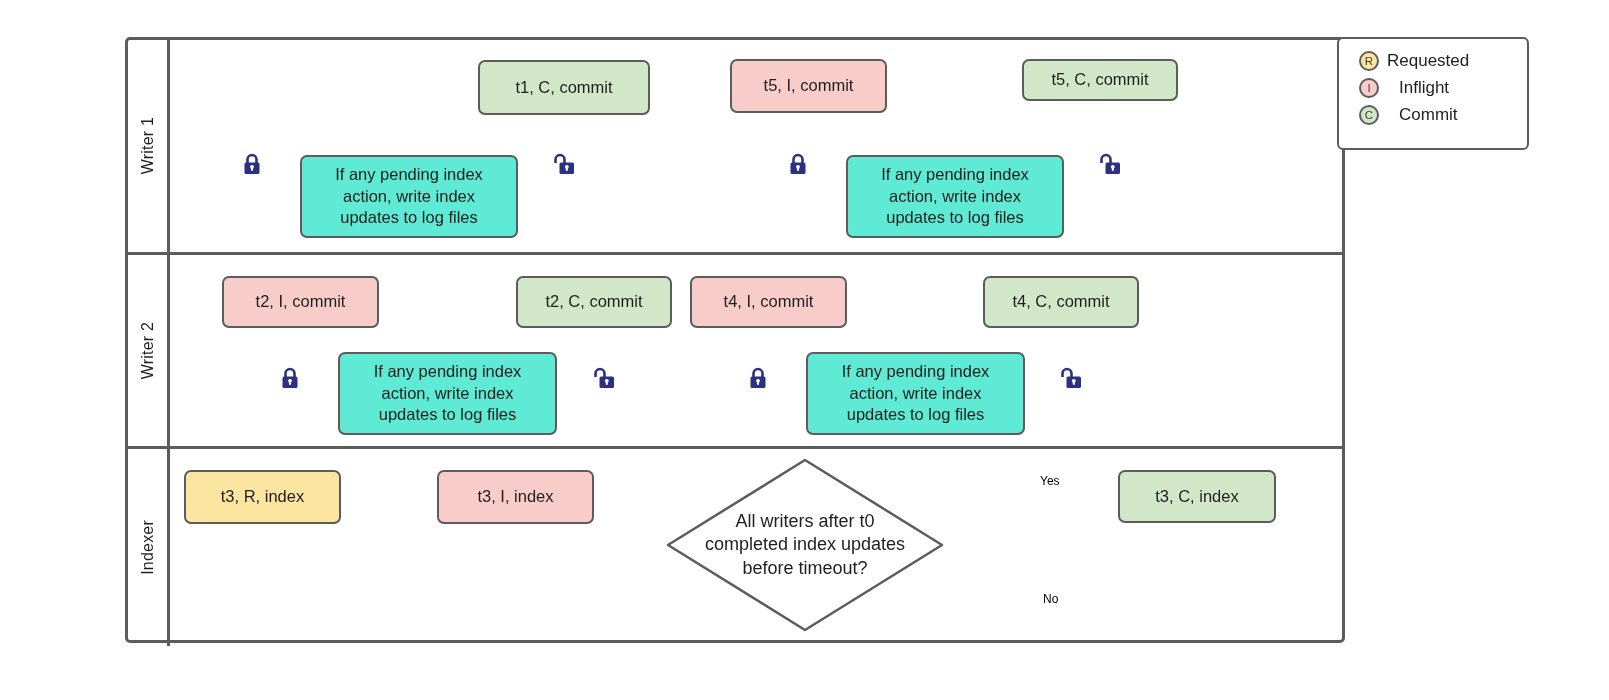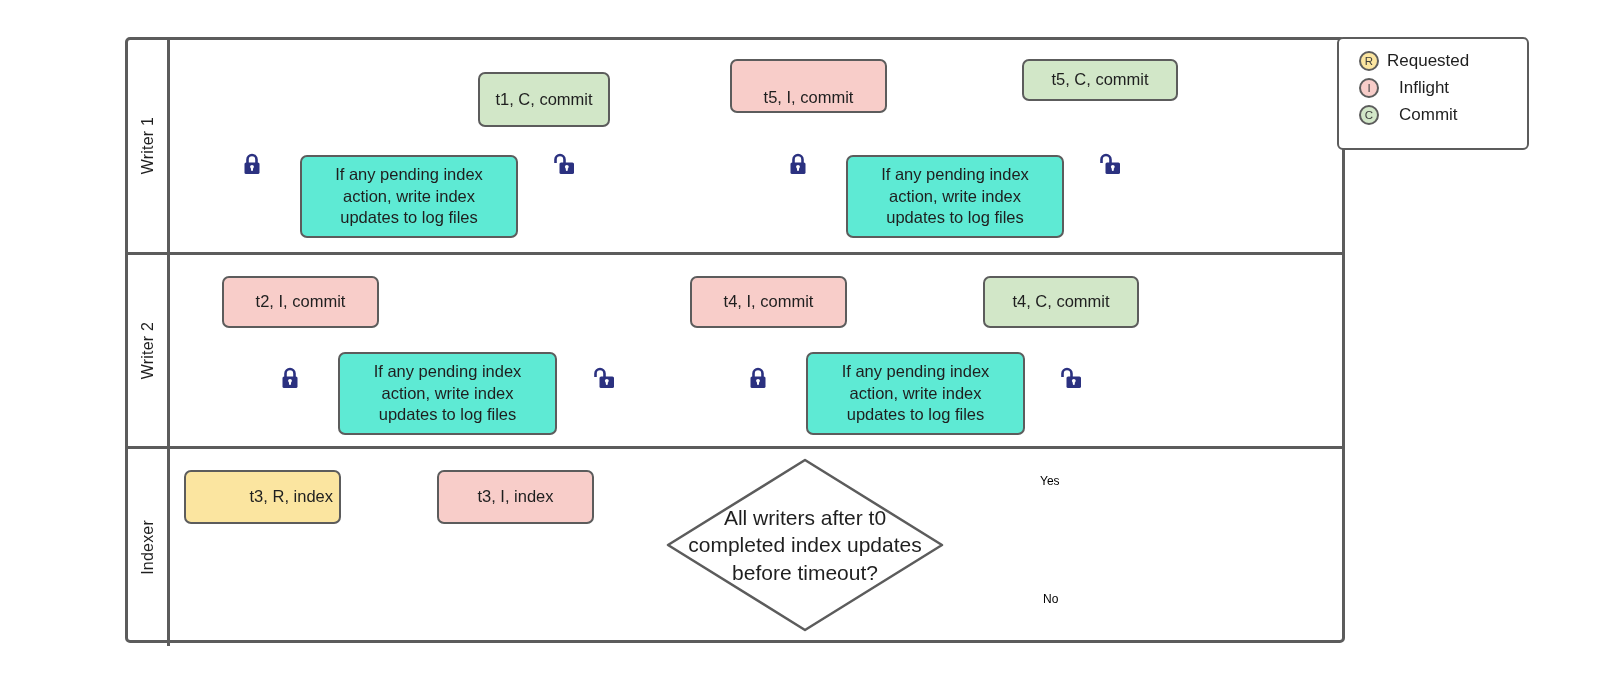--- a/index.html
+++ b/index.html
@@ -69,37 +69,37 @@
     align-items: center;
     justify-content: center;
     text-align: center;
     font-size: 16.5px;
     color: #1f1f1f;
     line-height: 1.32;
     padding: 2px 6px;
   }
   .n-pink   { background: #f8cdc9; }
   .n-green  { background: #d2e7c8; }
-  .n-yellow { background: #fbe5a0; justify-content: flex-end; }
+  .n-yellow { background: #fbe5a0; }
   .n-white  { background: #5eead4; }
 
   
   .diamond-wrap {
     position: absolute;
   }
   .diamond-wrap svg { display: block; overflow: visible; }
   .diamond-label {
     position: absolute;
     left: 0; top: 0;
     width: 100%; height: 100%;
     display: flex;
     align-items: center;
     justify-content: center;
     text-align: center;
-    font-size: 21px;
+    font-size: 18px;
     color: #1f1f1f;
     line-height: 1.3;
     pointer-events: none;
   }
 
   
   .edges {
     position: absolute;
     left: 0; top: 0;
     width: 1609px; height: 700px;
@@ -213,48 +213,51 @@
     </div>
 
     <div class="lane lane-3">
       <div class="lane-header">
         <span>Indexer</span>
       </div>
     </div>
   </div>
 
 
-  <div class="node n-green" style="left:478px; top:60px; width:132px; height:55px;margin-top:12px;">
+  <div class="node n-green" style="left:478px; top:60px; width:172px; height:55px;">
     <span>t1, C, commit</span>
   </div>
 
   <div class="node n-white" style="left:300px; top:155px; width:218px; height:83px; flex-direction:column;">
     <span>If any pending index</span>
     <span>action, write index</span>
     <span>updates to log files</span>
   </div>
 
-  <div class="node n-pink" style="left:730px; top:59px; width:157px; height:54px;align-items:flex-end;">
+  <div class="node n-pink" style="left:730px; top:59px; width:157px; height:54px;">
     <span>t5, I, commit</span>
   </div>
 
   <div class="node n-green" style="left:1022px; top:59px; width:156px; height:42px;">
     <span>t5, C, commit</span>
   </div>
 
   <div class="node n-white" style="left:846px; top:155px; width:218px; height:83px; flex-direction:column;">
     <span>If any pending index</span>
     <span>action, write index</span>
     <span>updates to log files</span>
   </div>
 
   <div class="node n-pink" style="left:222px; top:276px; width:157px; height:52px;">
     <span>t2, I, commit</span>
   </div>
 
+  <div class="node n-green" style="left:516px; top:276px; width:156px; height:52px;">
+    <span>t2, C, commit</span>
+  </div>
 
   <div class="node n-white" style="left:338px; top:352px; width:219px; height:83px; flex-direction:column;">
     <span>If any pending index</span>
     <span>action, write index</span>
     <span>updates to log files</span>
   </div>
 
   <div class="node n-pink" style="left:690px; top:276px; width:157px; height:52px;">
     <span>t4, I, commit</span>
   </div>
@@ -270,20 +273,23 @@
   </div>
 
   <div class="node n-yellow" style="left:184px; top:470px; width:157px; height:54px;">
     <span>t3, R, index</span>
   </div>
 
   <div class="node n-pink" style="left:437px; top:470px; width:157px; height:54px;">
     <span>t3, I, index</span>
   </div>
 
+  <div class="node n-green" style="left:1118px; top:470px; width:158px; height:53px;">
+    <span>t3, C, index</span>
+  </div>
 
 
   <div class="diamond-wrap" style="left:665px; top:457px; width:280px; height:176px;">
     <svg width="280" height="176" viewBox="0 0 280 176">
       <polygon points="140,3 277,88 140,173 3,88" fill="#ffffff" stroke="#5c5c5c" stroke-width="2.5" stroke-linejoin="round"></polygon>
     </svg>
     <div class="diamond-label">
       <div>
         <div>All writers after t0</div>
         <div>completed index updates</div>

